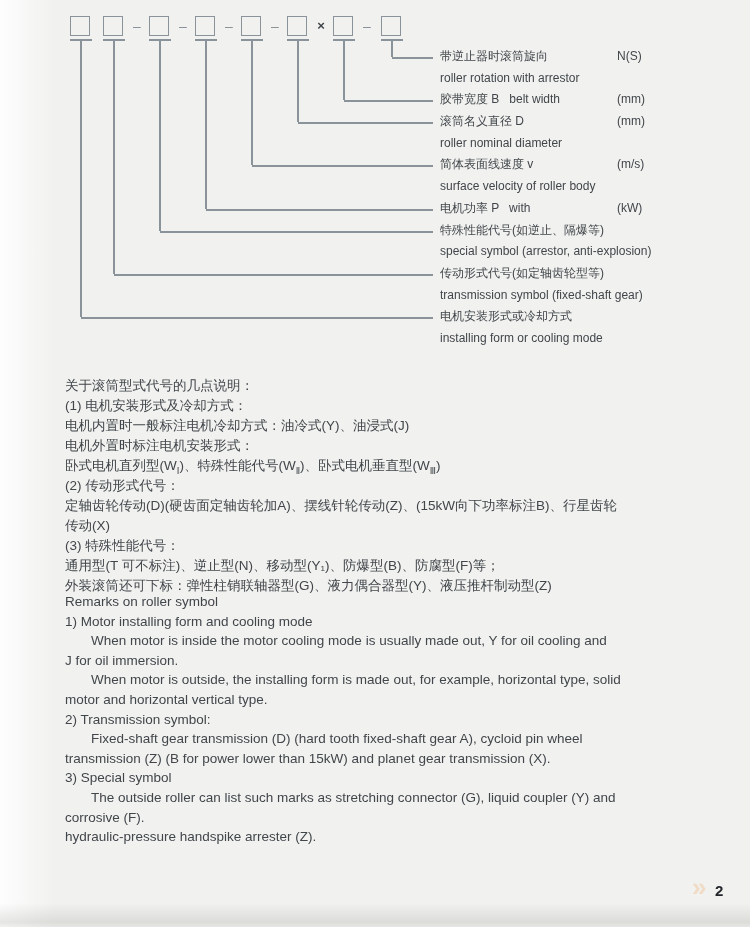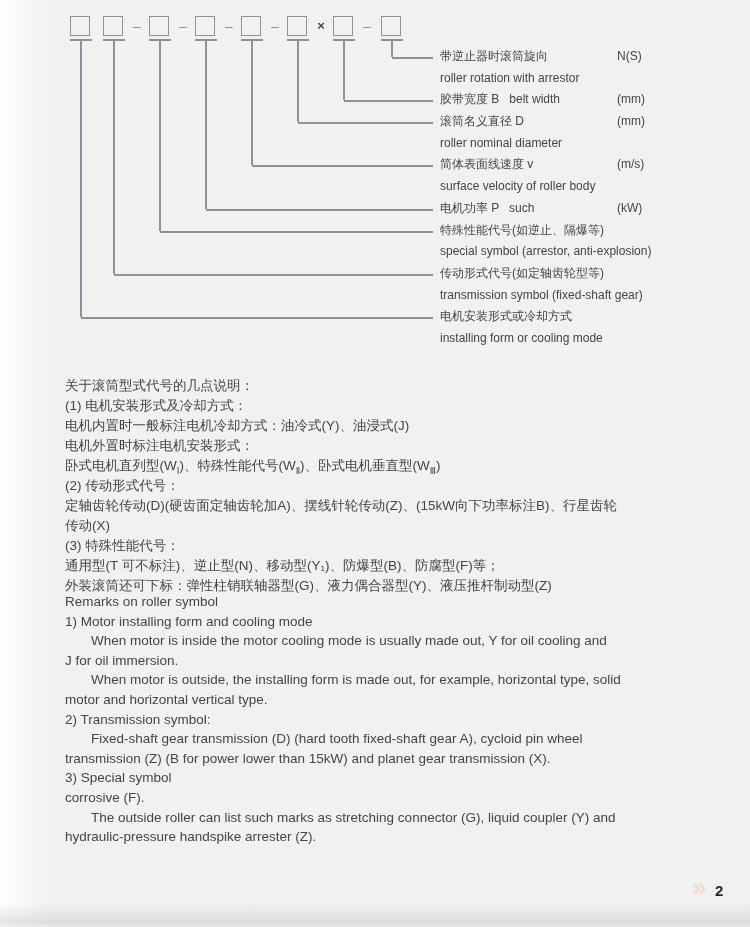--- a/index.html
+++ b/index.html
@@ -96,21 +96,21 @@
     <div class="hline" style="left:392px;top:57px;width:41px"></div>
 
     <div class="labels">
       <div class="lbl"><span>带逆止器时滚筒旋向</span><span class="unit">N(S)</span></div>
       <div class="lbl"><span>roller rotation with arrestor</span></div>
       <div class="lbl"><span>胶带宽度 B   belt width</span><span class="unit">(mm)</span></div>
       <div class="lbl"><span>滚筒名义直径 D</span><span class="unit">(mm)</span></div>
       <div class="lbl"><span>roller nominal diameter</span></div>
       <div class="lbl"><span>简体表面线速度 v</span><span class="unit">(m/s)</span></div>
       <div class="lbl"><span>surface velocity of roller body</span></div>
-      <div class="lbl"><span>电机功率 P   such</span><span class="unit">(kW)</span></div>
+      <div class="lbl"><span>电机功率 P   with</span><span class="unit">(kW)</span></div>
       <div class="lbl"><span>特殊性能代号(如逆止、隔爆等)</span></div>
       <div class="lbl"><span>special symbol (arrestor, anti-explosion)</span></div>
       <div class="lbl"><span>传动形式代号(如定轴齿轮型等)</span></div>
       <div class="lbl"><span>transmission symbol (fixed-shaft gear)</span></div>
       <div class="lbl"><span>电机安装形式或冷却方式</span></div>
       <div class="lbl"><span>installing form or cooling mode</span></div>
     </div>
   </div>
 
   <div class="body-zh">
@@ -131,22 +131,22 @@
     <div class="e-line">Remarks on roller symbol</div>
     <div class="e-line">1) Motor installing form and cooling mode</div>
     <div class="e-line indent">When motor is inside the motor cooling mode is usually made out, Y for oil cooling and</div>
     <div class="e-line">J for oil immersion.</div>
     <div class="e-line indent">When motor is outside, the installing form is made out, for example, horizontal type, solid</div>
     <div class="e-line">motor and horizontal vertical type.</div>
     <div class="e-line">2) Transmission symbol:</div>
     <div class="e-line indent">Fixed-shaft gear transmission (D) (hard tooth fixed-shaft gear A), cycloid pin wheel</div>
     <div class="e-line">transmission (Z) (B for power lower than 15kW) and planet gear transmission (X).</div>
     <div class="e-line">3) Special symbol</div>
+    <div class="e-line indent">The outside roller can list such marks as stretching connector (G), liquid coupler (Y) and</div>
     <div class="e-line">corrosive (F).</div>
-    <div class="e-line indent">The outside roller can list such marks as stretching connector (G), liquid coupler (Y) and</div>
     <div class="e-line">hydraulic-pressure handspike arrester (Z).</div>
   </div>
 
   <span class="chev">»</span>
   <span class="pnum">2</span>
 
   <div class="shade-bottom"></div>
 </div>
 
 </body></html>

